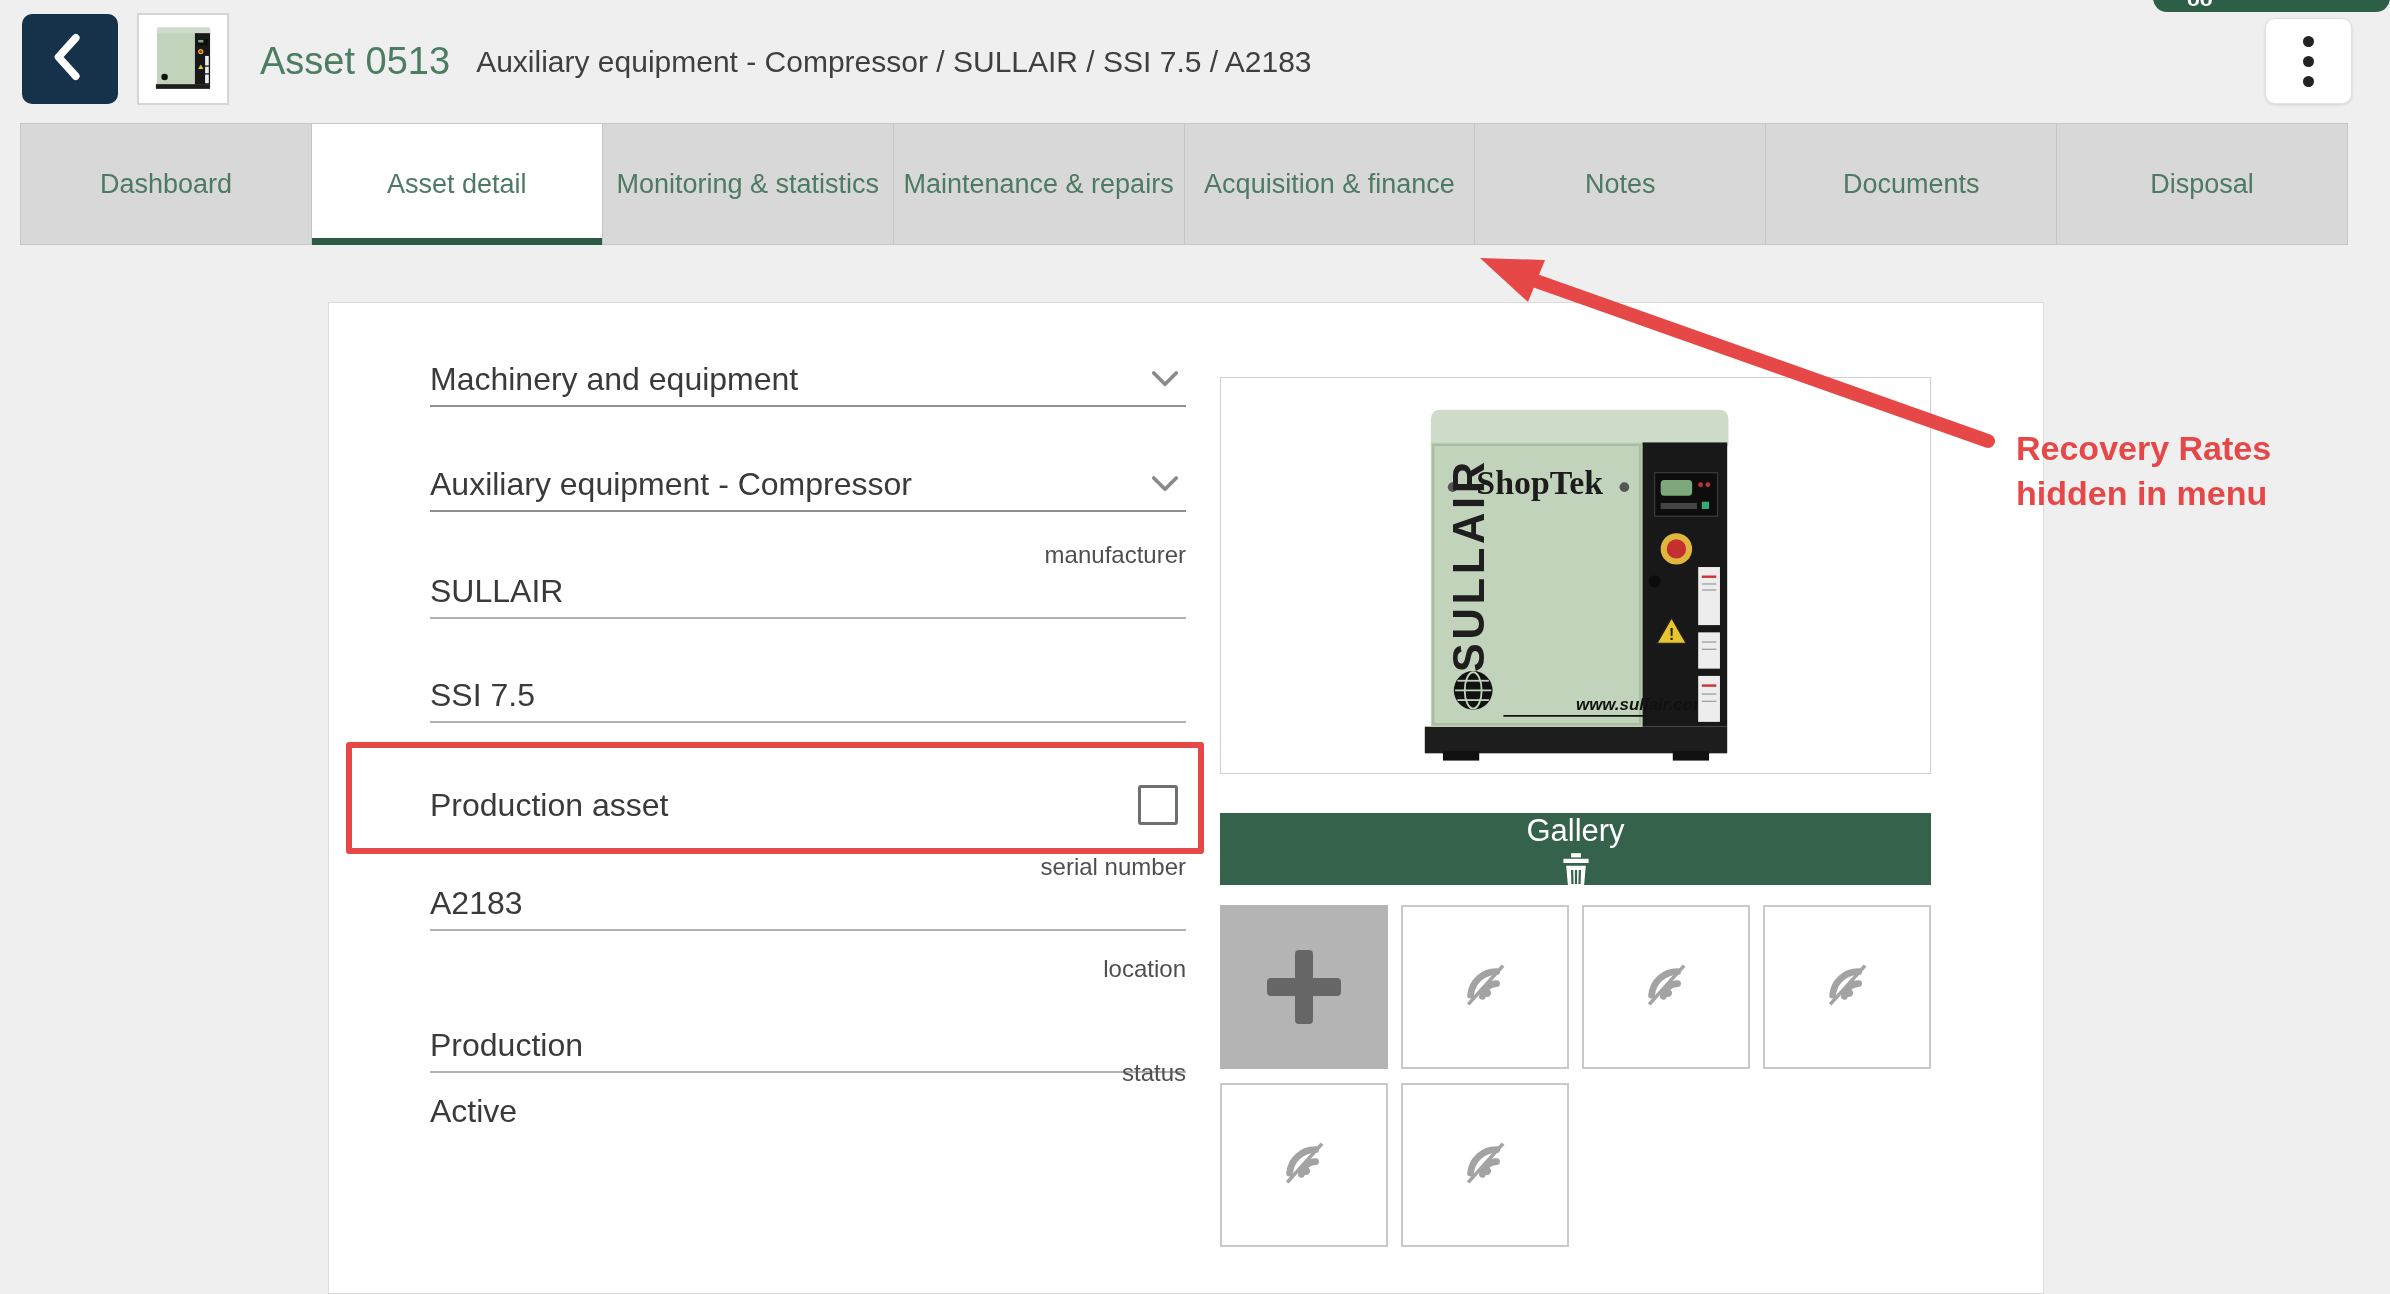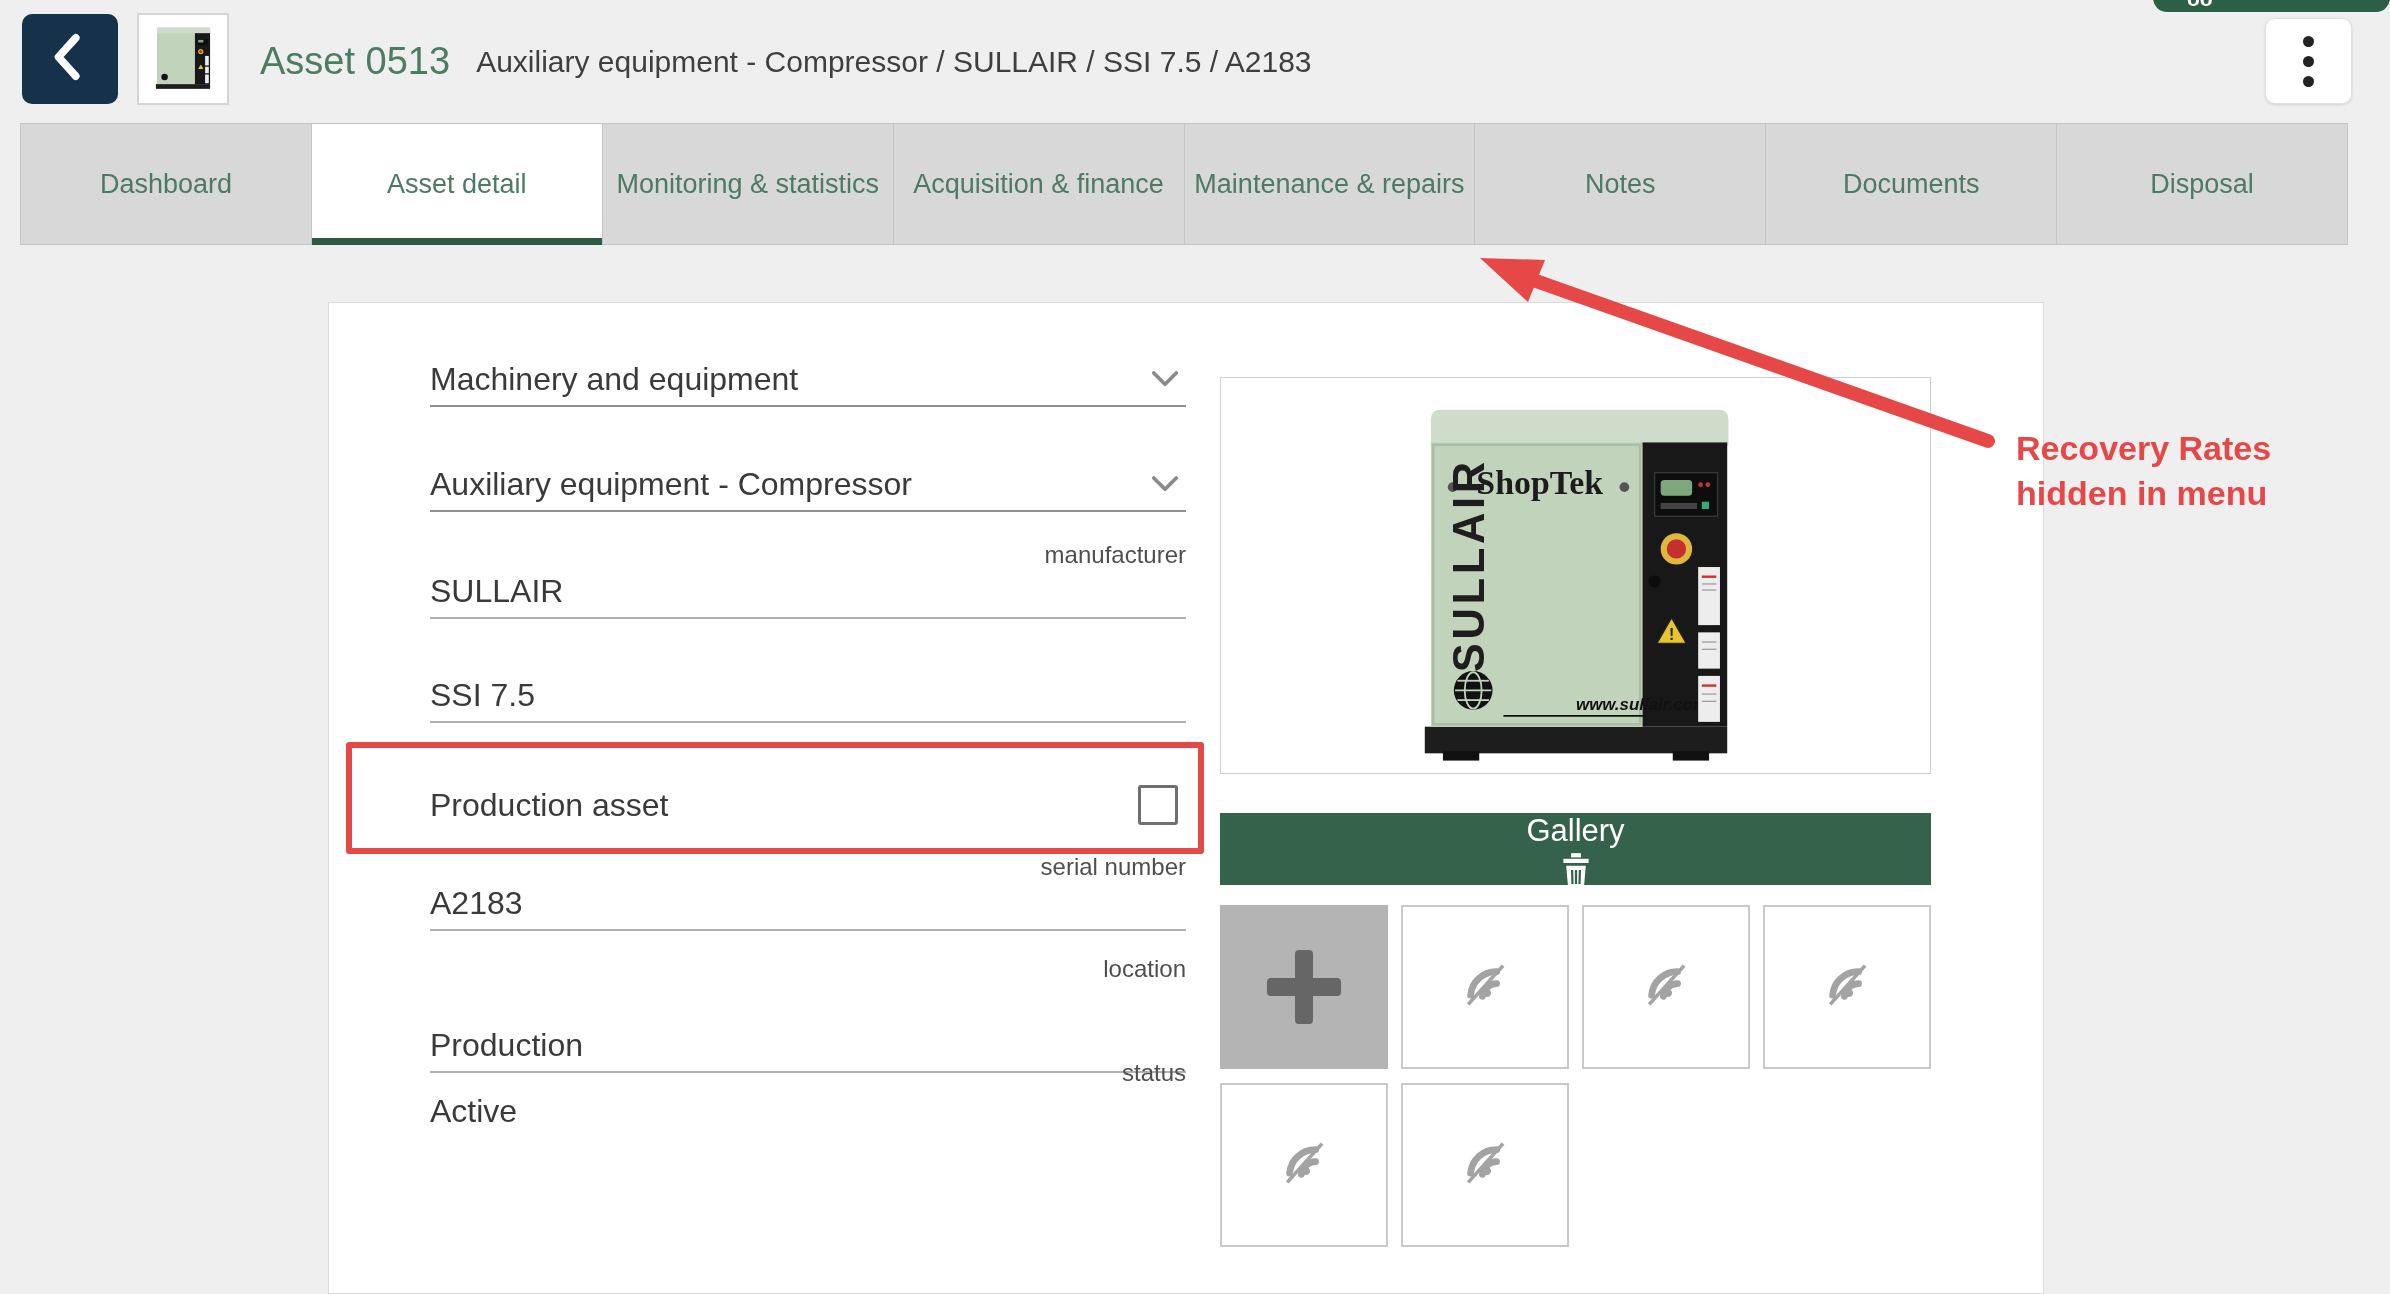--- a/index.html
+++ b/index.html
@@ -128,24 +128,24 @@
     <div class="tab">
         <span>Dashboard</span>
       </div>
     <div class="tab active">
         <span>Asset detail</span>
       </div>
     <div class="tab">
         <span>Monitoring &amp; statistics</span>
       </div>
     <div class="tab">
+        <span>Maintenance &amp; repairs</span>
+      </div>
+    <div class="tab">
         <span>Acquisition &amp; finance</span>
-      </div>
-    <div class="tab">
-        <span>Maintenance &amp; repairs</span>
       </div>
     <div class="tab">
         <span>Notes</span>
       </div>
     <div class="tab">
         <span>Documents</span>
       </div>
     <div class="tab">
         <span>Disposal</span>
       </div>

